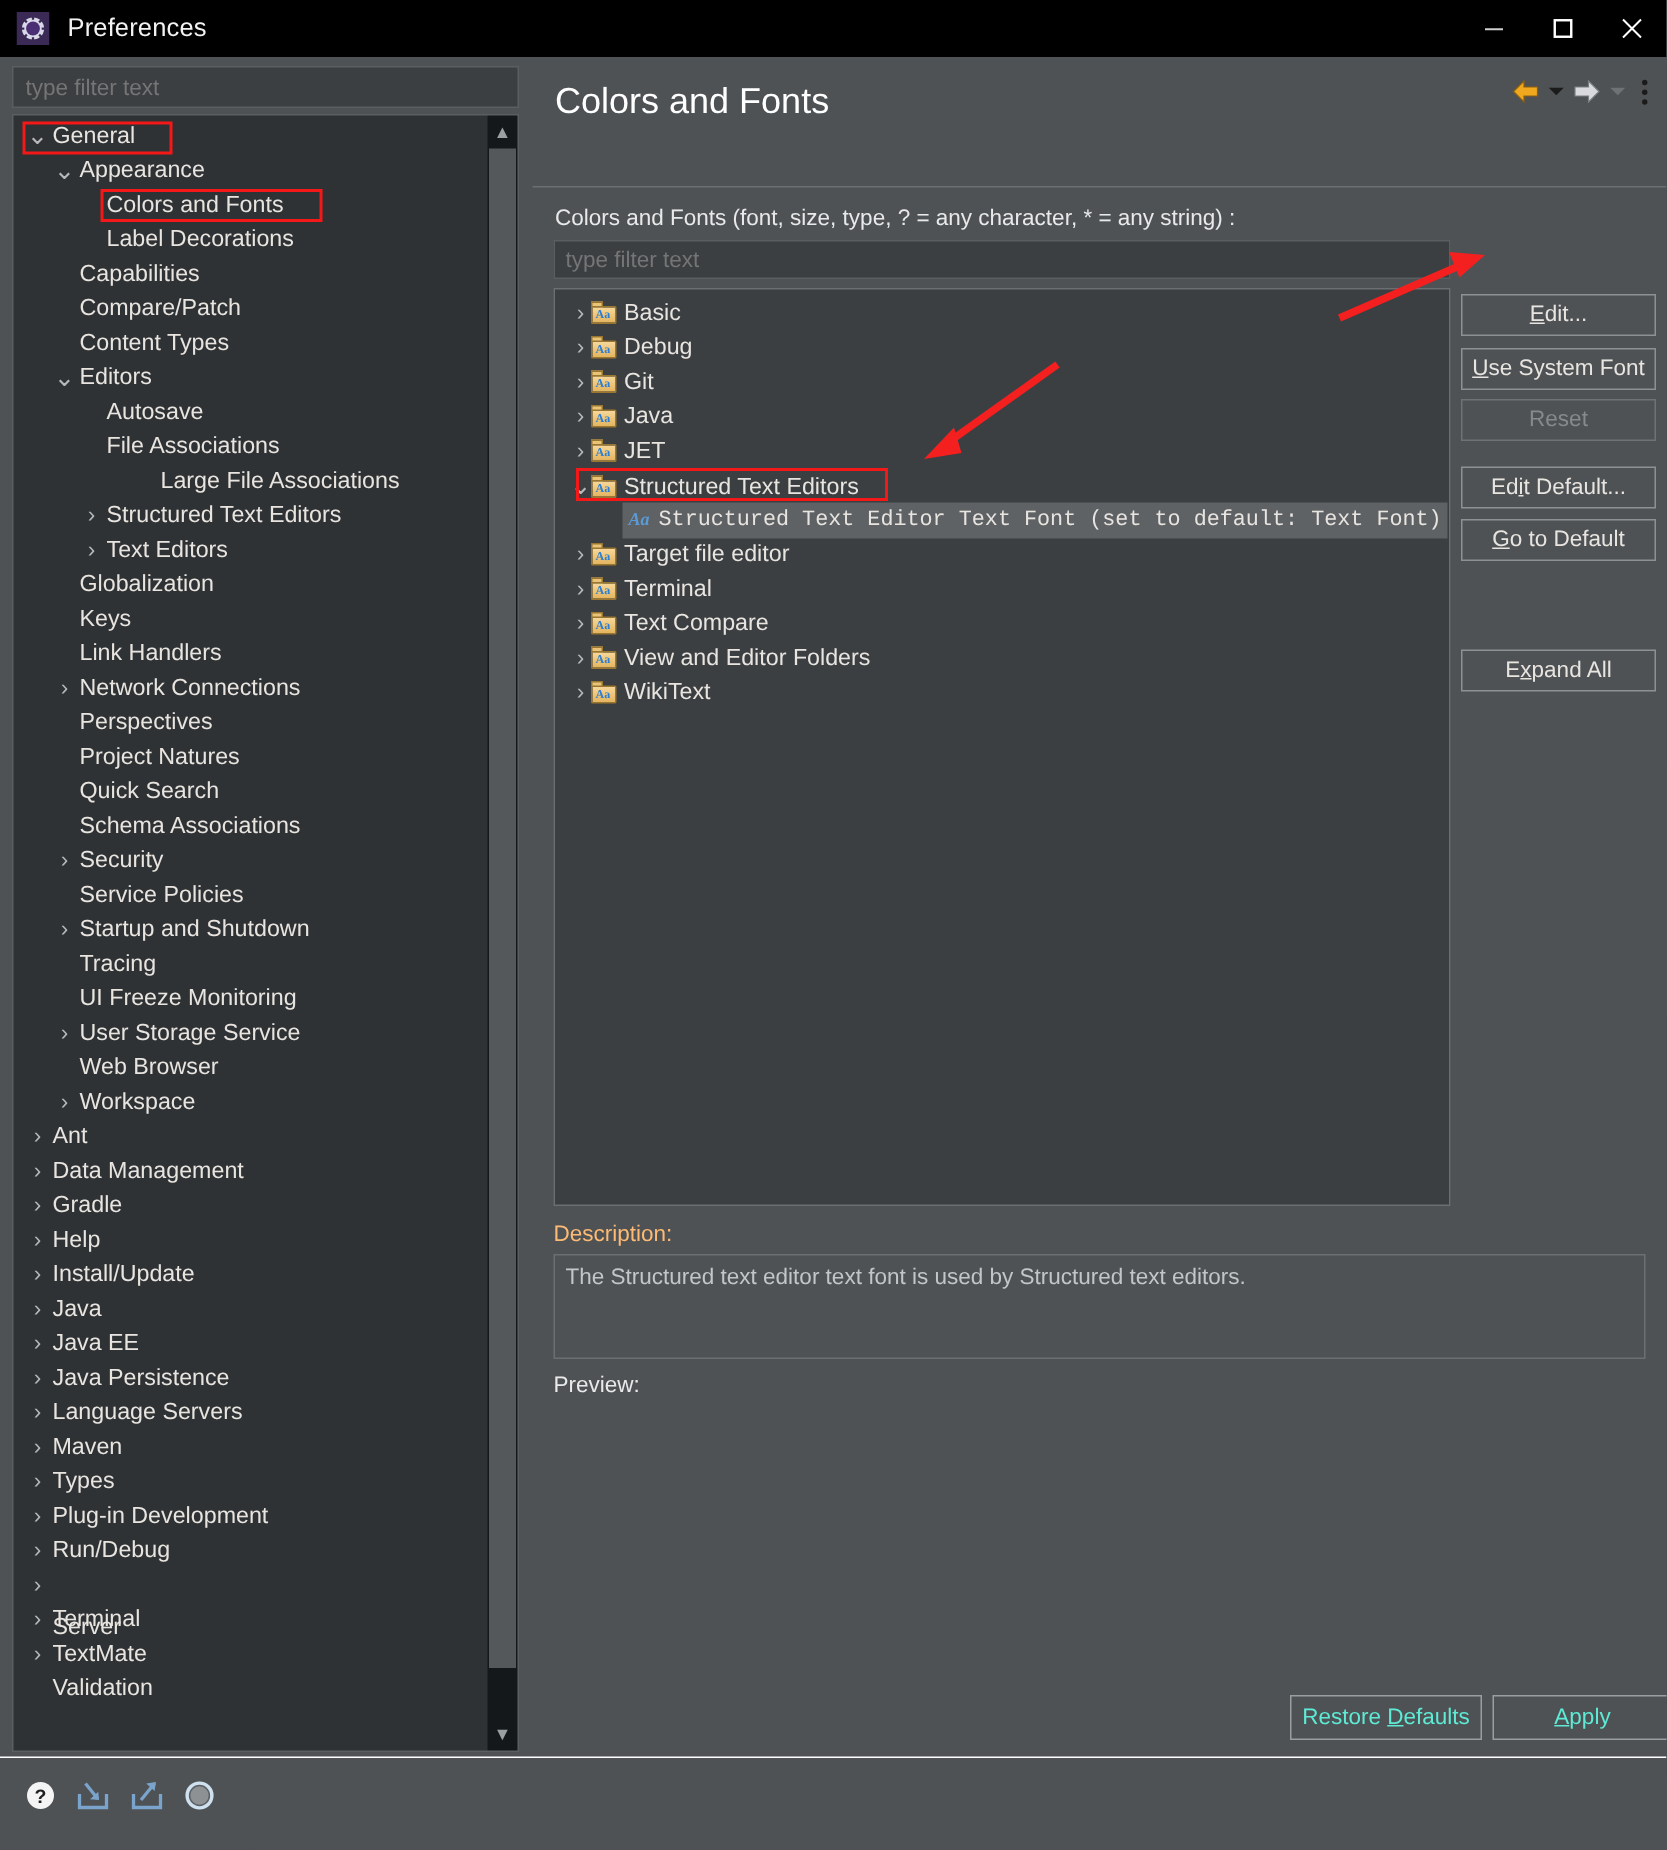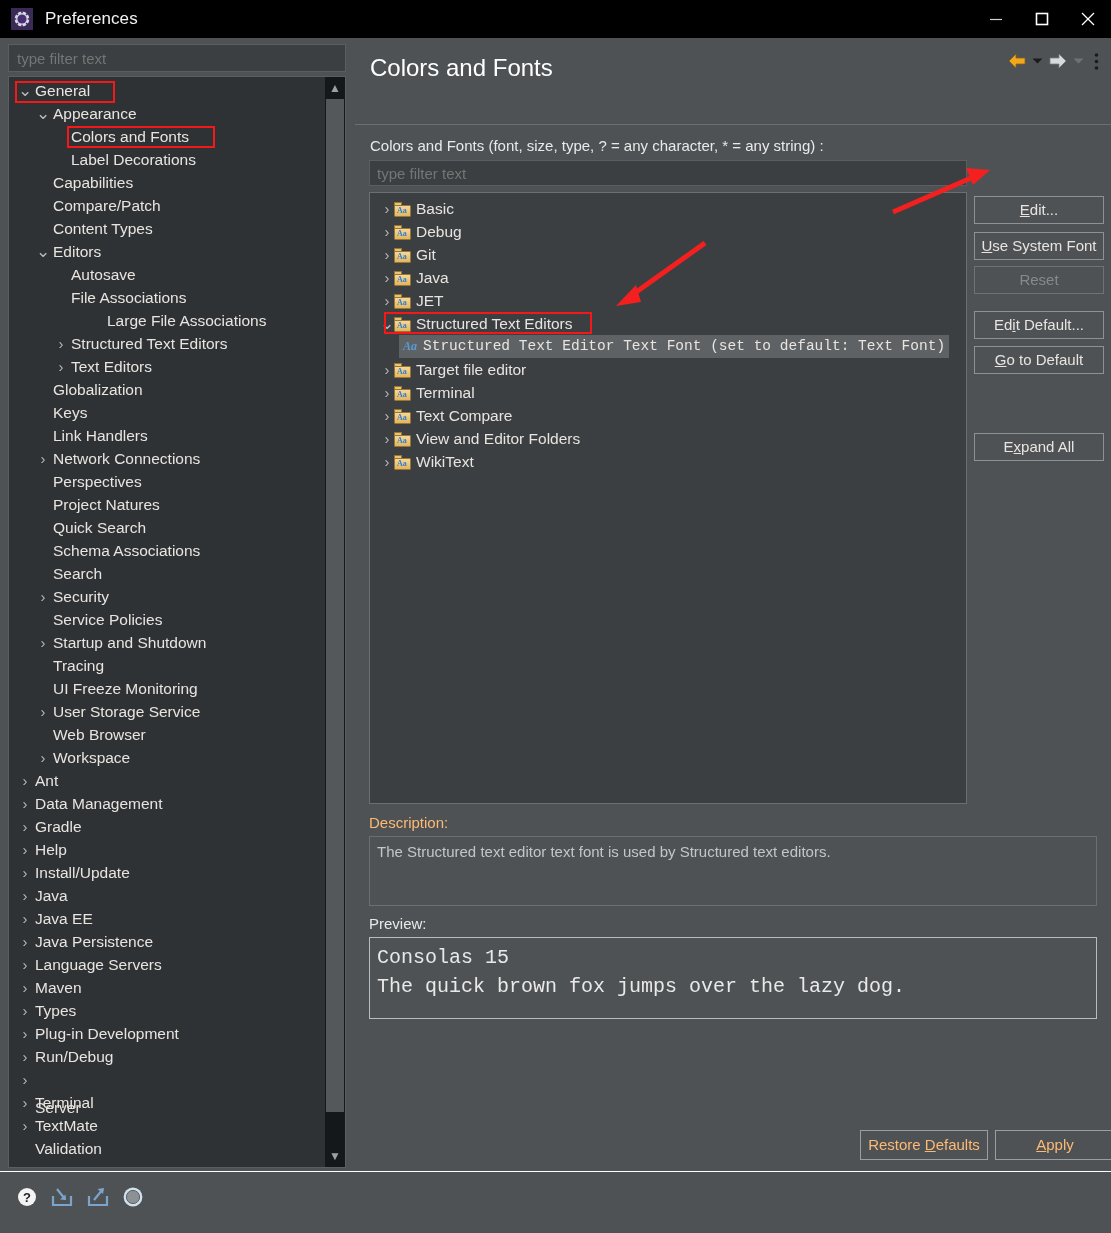--- a/index.html
+++ b/index.html
@@ -113,21 +113,21 @@
   }
   .folder-ic .ftab {
     position: absolute; left: 0; top: 0px; width: 8px; height: 4px;
     background: #e9c478; border: 1px solid #9a7731; border-bottom: none;
   }
   .folder-ic .faa {
     position: absolute; left: 3px; top: 5px; font-size: 8px; color: #2e7fd0;
     font-weight: bold; font-family: "Liberation Serif", serif; line-height: 8px;
   }
   .fchild {
-    padding-left: 29px; font-family: "Liberation Mono", monospace; font-size: 14.5px;
+    padding-left: 45px; font-family: "Liberation Mono", monospace; font-size: 14.5px;
     color: #e8e4e0;
   }
   .fchild .aa {
     color: #5b9bd5; font-weight: bold; font-style: italic; font-size: 12px;
     font-family: "Liberation Serif", serif; margin-right: 6px;
   }
   .fsel { background: #5e6265; display: inline-block; padding: 0 4px; }
 
   
   .sbtn {
@@ -147,21 +147,21 @@
   #prev-label { position: absolute; left: 14px; top: 877px; color: #e9e9e9; font-size: 15px; }
   #prev-box {
     position: absolute; left: 14px; top: 899px; width: 728px; height: 82px;
     background: #4e5255; border: 1px solid #b9bcbe; color: #e9e9e9;
     font-family: "Liberation Mono", monospace; font-size: 20px; line-height: 29px;
     padding: 5px 7px; white-space: pre;
   }
 
   .bbtn {
     position: absolute; height: 30px; background: #4e5255; border: 1px solid #9a9ea1;
-    color: #fdba74; font-size: 15px; text-align: center; line-height: 28px; cursor: default;
+    color: #5eead4; font-size: 15px; text-align: center; line-height: 28px; cursor: default;
   }
   #restore-defaults { left: 505px; top: 1092px; width: 128px; }
   #apply-btn { left: 640px; top: 1092px; width: 120px; }
 
   
   #bottom-sep { position: absolute; left: 0; top: 1171px; width: 1111px; height: 1px; background: #ffffff; }
   #bottom-bar { position: absolute; left: 0; top: 1172px; width: 1111px; height: 61px; background: #4e5255; }
   #bottom-icons { position: absolute; left: 16px; top: 14px; display: flex; gap: 12px; align-items: center; }
 
   
@@ -234,21 +234,20 @@
             <div class="tnode"><span class="tw" style="left: 44px; font-size: 15px;">›</span><span class="tlabel" style="margin-left: 62px;">Structured Text Editors</span></div>
             <div class="tnode"><span class="tw" style="left: 44px; font-size: 15px;">›</span><span class="tlabel" style="margin-left: 62px;">Text Editors</span></div>
             <div class="tnode"><span class="tlabel" style="margin-left: 44px;">Globalization</span></div>
             <div class="tnode"><span class="tlabel" style="margin-left: 44px;">Keys</span></div>
             <div class="tnode"><span class="tlabel" style="margin-left: 44px;">Link Handlers</span></div>
             <div class="tnode"><span class="tw" style="left: 26px; font-size: 15px;">›</span><span class="tlabel" style="margin-left: 44px;">Network Connections</span></div>
             <div class="tnode"><span class="tlabel" style="margin-left: 44px;">Perspectives</span></div>
             <div class="tnode"><span class="tlabel" style="margin-left: 44px;">Project Natures</span></div>
             <div class="tnode"><span class="tlabel" style="margin-left: 44px;">Quick Search</span></div>
             <div class="tnode"><span class="tlabel" style="margin-left: 44px;">Schema Associations</span></div>
-            <div class="tnode"><span class="tlabel" style="margin-left: 44px;">Search</span></div>
             <div class="tnode"><span class="tw" style="left: 26px; font-size: 15px;">›</span><span class="tlabel" style="margin-left: 44px;">Security</span></div>
             <div class="tnode"><span class="tlabel" style="margin-left: 44px;">Service Policies</span></div>
             <div class="tnode"><span class="tw" style="left: 26px; font-size: 15px;">›</span><span class="tlabel" style="margin-left: 44px;">Startup and Shutdown</span></div>
             <div class="tnode"><span class="tlabel" style="margin-left: 44px;">Tracing</span></div>
             <div class="tnode"><span class="tlabel" style="margin-left: 44px;">UI Freeze Monitoring</span></div>
             <div class="tnode"><span class="tw" style="left: 26px; font-size: 15px;">›</span><span class="tlabel" style="margin-left: 44px;">User Storage Service</span></div>
             <div class="tnode"><span class="tlabel" style="margin-left: 44px;">Web Browser</span></div>
             <div class="tnode"><span class="tw" style="left: 26px; font-size: 15px;">›</span><span class="tlabel" style="margin-left: 44px;">Workspace</span></div>
             <div class="tnode"><span class="tw" style="left: 8px; font-size: 15px;">›</span><span class="tlabel" style="margin-left: 26px;">Ant</span></div>
             <div class="tnode"><span class="tw" style="left: 8px; font-size: 15px;">›</span><span class="tlabel" style="margin-left: 26px;">Data Management</span></div>
@@ -336,22 +335,20 @@
           <div class="sbtn disabled" style="top: 228px;"><span>Reset</span></div>
           <div class="sbtn" style="top: 273px;"><span>Ed<span class="u">i</span>t Default...</span></div>
           <div class="sbtn" style="top: 308px;"><span><span class="u">G</span>o to Default</span></div>
           <div class="sbtn" style="top: 352px; margin-top: 43px;"><span>E<span class="u">x</span>pand All</span></div>
         </div>
 
       <div id="desc-label">Description:</div>
       <div id="desc-box">The Structured text editor text font is used by Structured text editors.</div>
 
       <div id="prev-label">Preview:</div>
-      <div id="prev-box"><span>Consolas 15</span>
-<span>The quick brown fox jumps over the lazy dog.</span></div>
 
       <div class="bbtn" id="restore-defaults">Restore <span class="u">D</span>efaults</div>
       <div class="bbtn" id="apply-btn"><span class="u">A</span>pply</div>
     </div>
   </div>
 
   <div id="bottom-sep"></div>
   <div id="bottom-bar">
     <div id="bottom-icons">
       <span>

